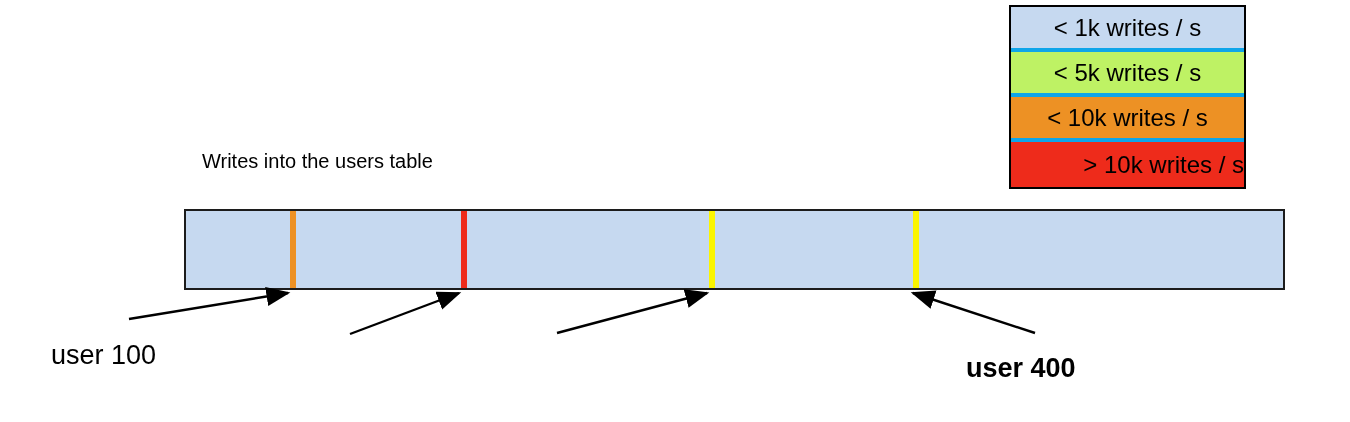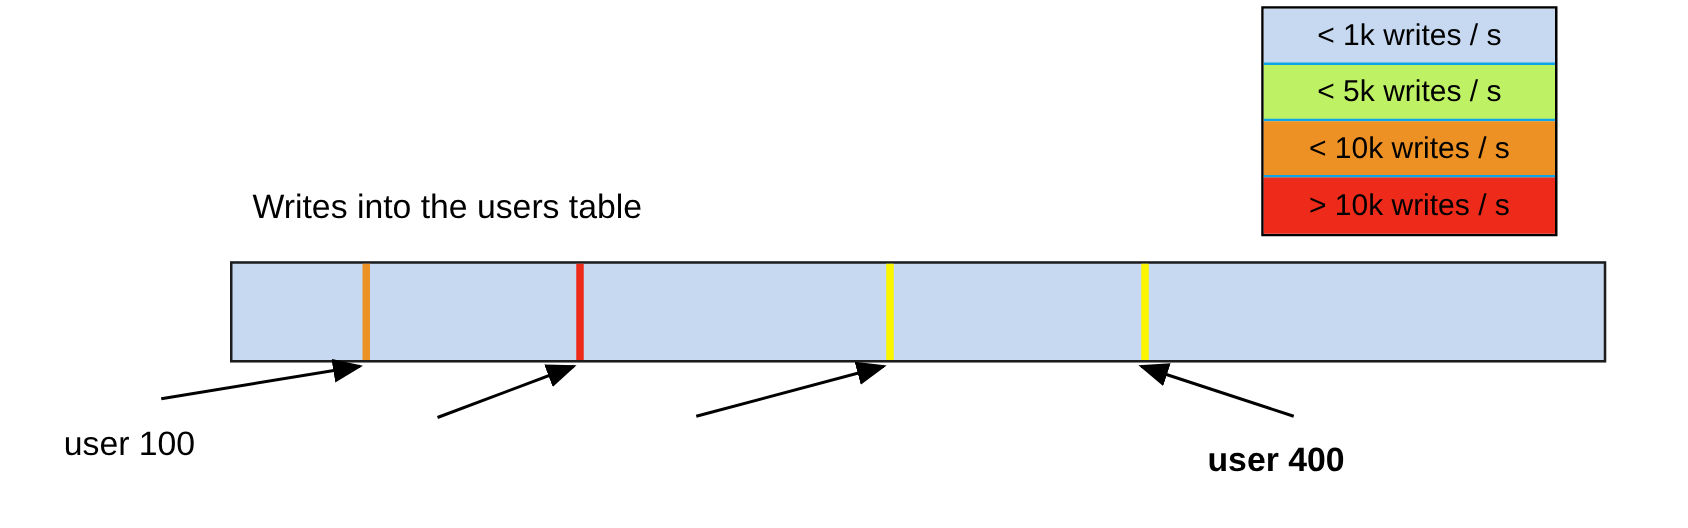--- a/index.html
+++ b/index.html
@@ -24,41 +24,41 @@
     position: absolute;
     left: 1009px;
     top: 5px;
     width: 237px;
     border: 2px solid #000000;
     box-sizing: border-box;
   }
   .legend-row {
     height: 45px;
     box-sizing: border-box;
-    border-bottom: 2px solid #0ea5e9;
+    border-bottom: 4px solid #0ea5e9;
     display: flex;
     align-items: center;
     justify-content: center;
     position: relative;
   }
-  .legend-row:last-child { border-bottom: none; }
+  .legend-row:last-child { border-bottom: none; justify-content: flex-end; }
   .legend-label {
     font-size: 24px;
     color: #000000;
     line-height: 1;
     white-space: nowrap;
     letter-spacing: 0px;
   }
 
   
   .chart-title {
     position: absolute;
     left: 202px;
     top: 150px;
-    font-size: 27px;
+    font-size: 20px;
     color: #000000;
     white-space: nowrap;
   }
 
   
   .keyspace-bar {
     position: absolute;
     left: 184px;
     top: 209px;
     width: 1101px;

